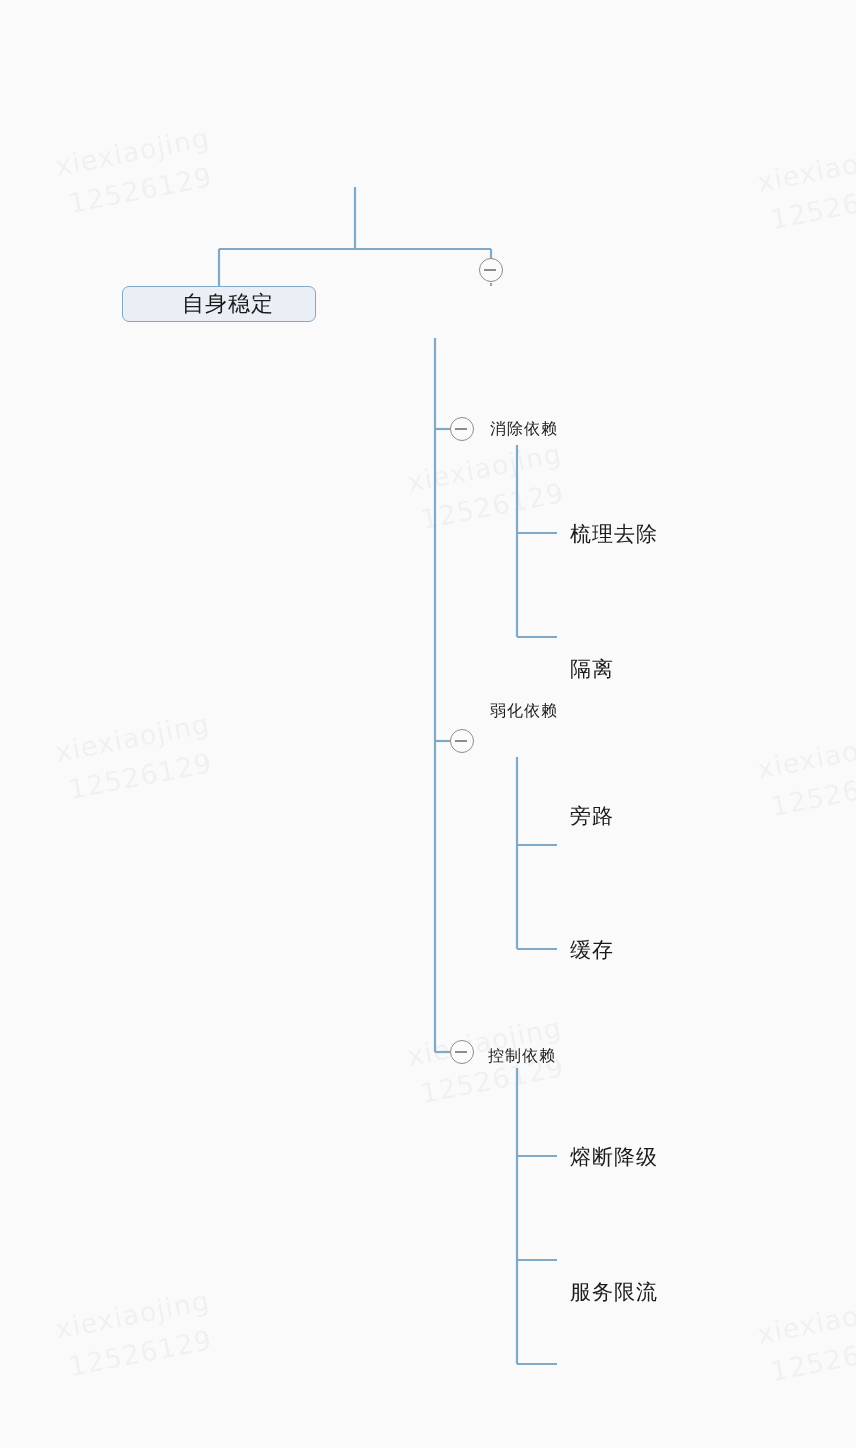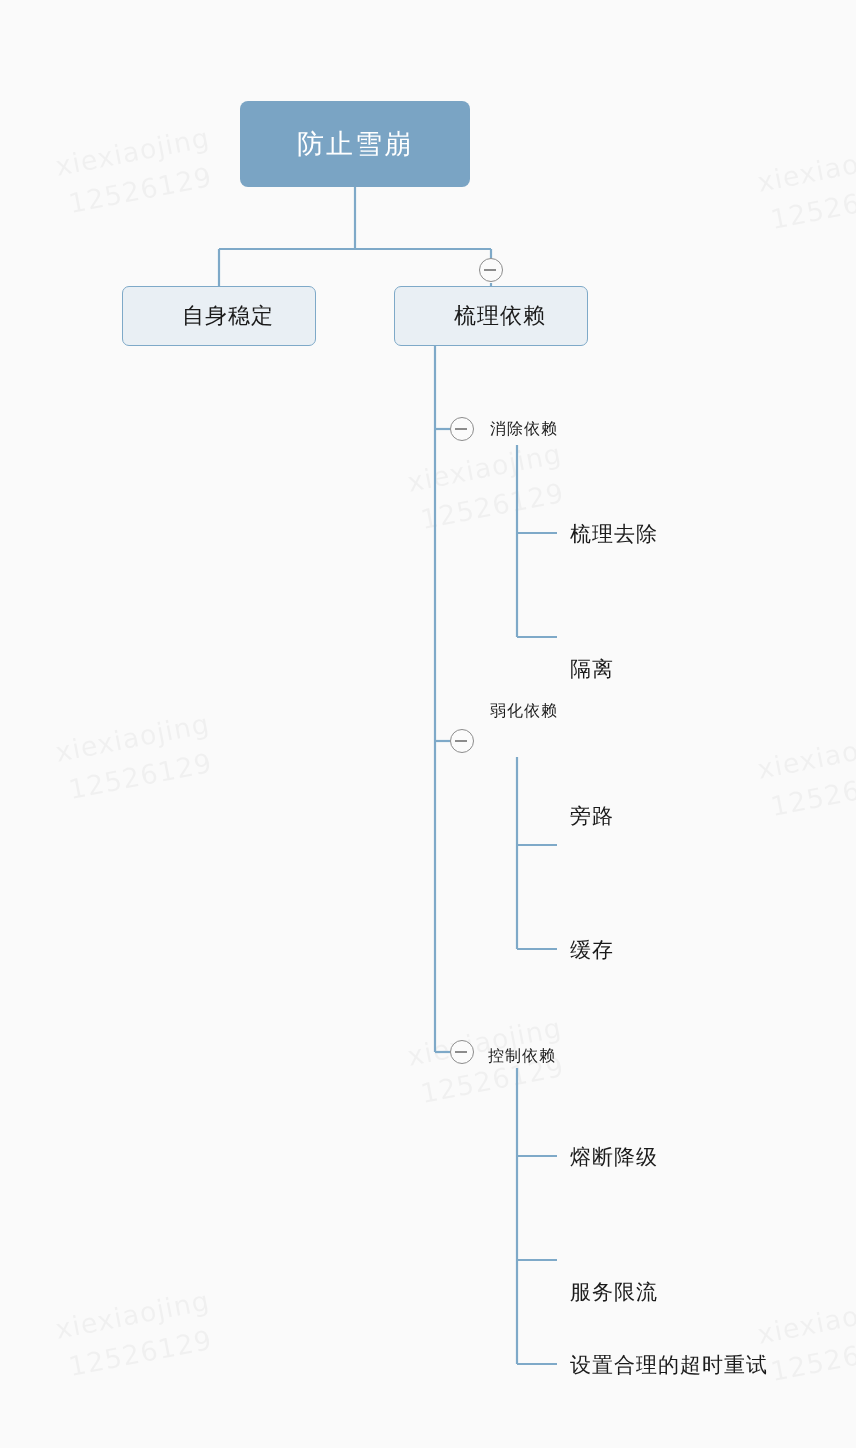--- a/index.html
+++ b/index.html
@@ -70,21 +70,21 @@
     width: 230px;
     height: 86px;
     background: #7aa4c4;
     border-radius: 8px;
     color: #ffffff;
     font-size: 27px;
     letter-spacing: 2px;
   }
 
   .node-l2 {
-    height: 60px;
+    height: 36px;
     background: #e9eff4;
     border: 1px solid #7ea9c8;
     border-radius: 7px;
     color: #1a1a1a;
     font-size: 22px;
     letter-spacing: 1px;
     padding-left: 18px;
   }
   .node-l2.n-stability { left: 122px; top: 286px; width: 194px; }
   .node-l2.n-deps      { left: 394px; top: 286px; width: 194px; }
@@ -199,31 +199,25 @@
 
     <path d="M517,1068 L517,1364"></path>
     <path d="M517,1156 L557,1156"></path>
     <path d="M517,1260 L557,1260"></path>
     <path d="M517,1364 L557,1364"></path>
   </g>
 </svg>
 
 <div id="diagram">
 
-  <div class="node node-root">
-    <span>防止雪崩</span>
-  </div>
 
   <div class="node node-l2 n-stability">
     <span>自身稳定</span>
   </div>
 
-  <div class="node node-l2 n-deps">
-    <span>梳理依赖</span>
-  </div>
   <div class="toggle" style="left:479px; top:258px;"></div>
 
   <div class="toggle" style="left:450px; top:417px;"></div>
   <div class="node-l3" style="left:490px; top:414px;">
     <span class="label">消除依赖</span>
   </div>
 
   <div class="node-leaf" style="left:570px; top:518px;">
     <span>梳理去除</span>
   </div>
@@ -247,17 +241,14 @@
   <div class="node-l3" style="left:488px; top:1037px;align-items:flex-end;">
     <span class="label">控制依赖</span>
   </div>
 
   <div class="node-leaf" style="left:570px; top:1141px;">
     <span>熔断降级</span>
   </div>
   <div class="node-leaf" style="left:570px; top:1245px;margin-top:31px;">
     <span>服务限流</span>
   </div>
-  <div class="node-leaf" style="left:570px; top:1349px;">
-    <span>设置合理的超时重试</span>
-  </div>
 
 </div>
 
 </body></html>

